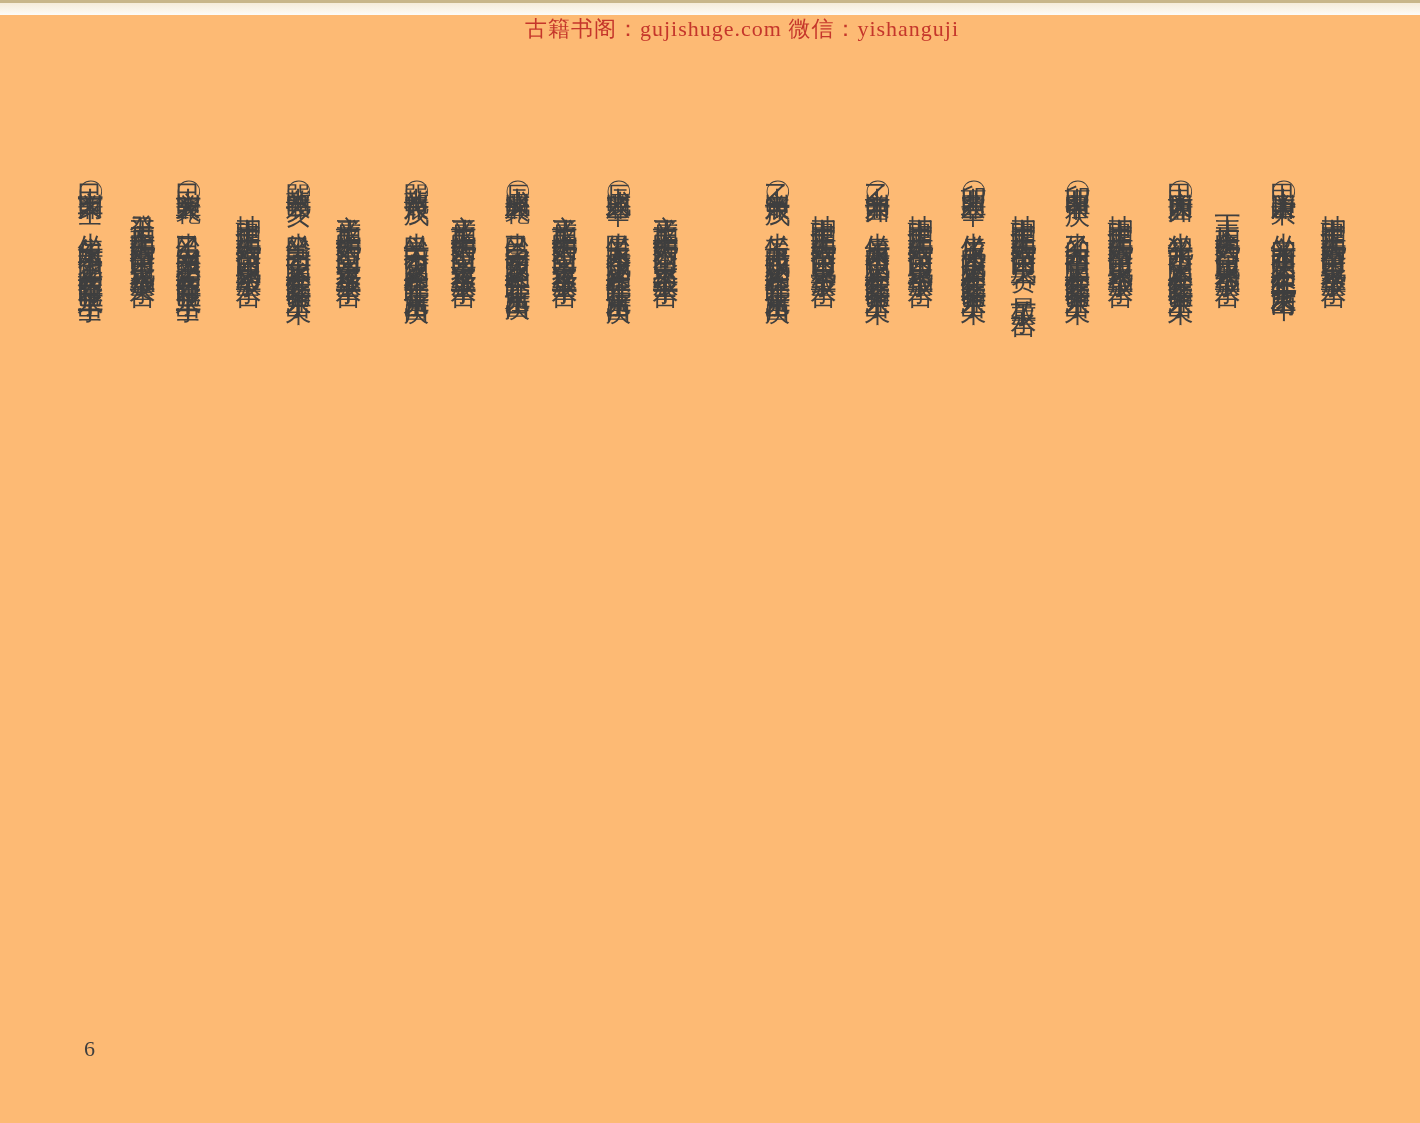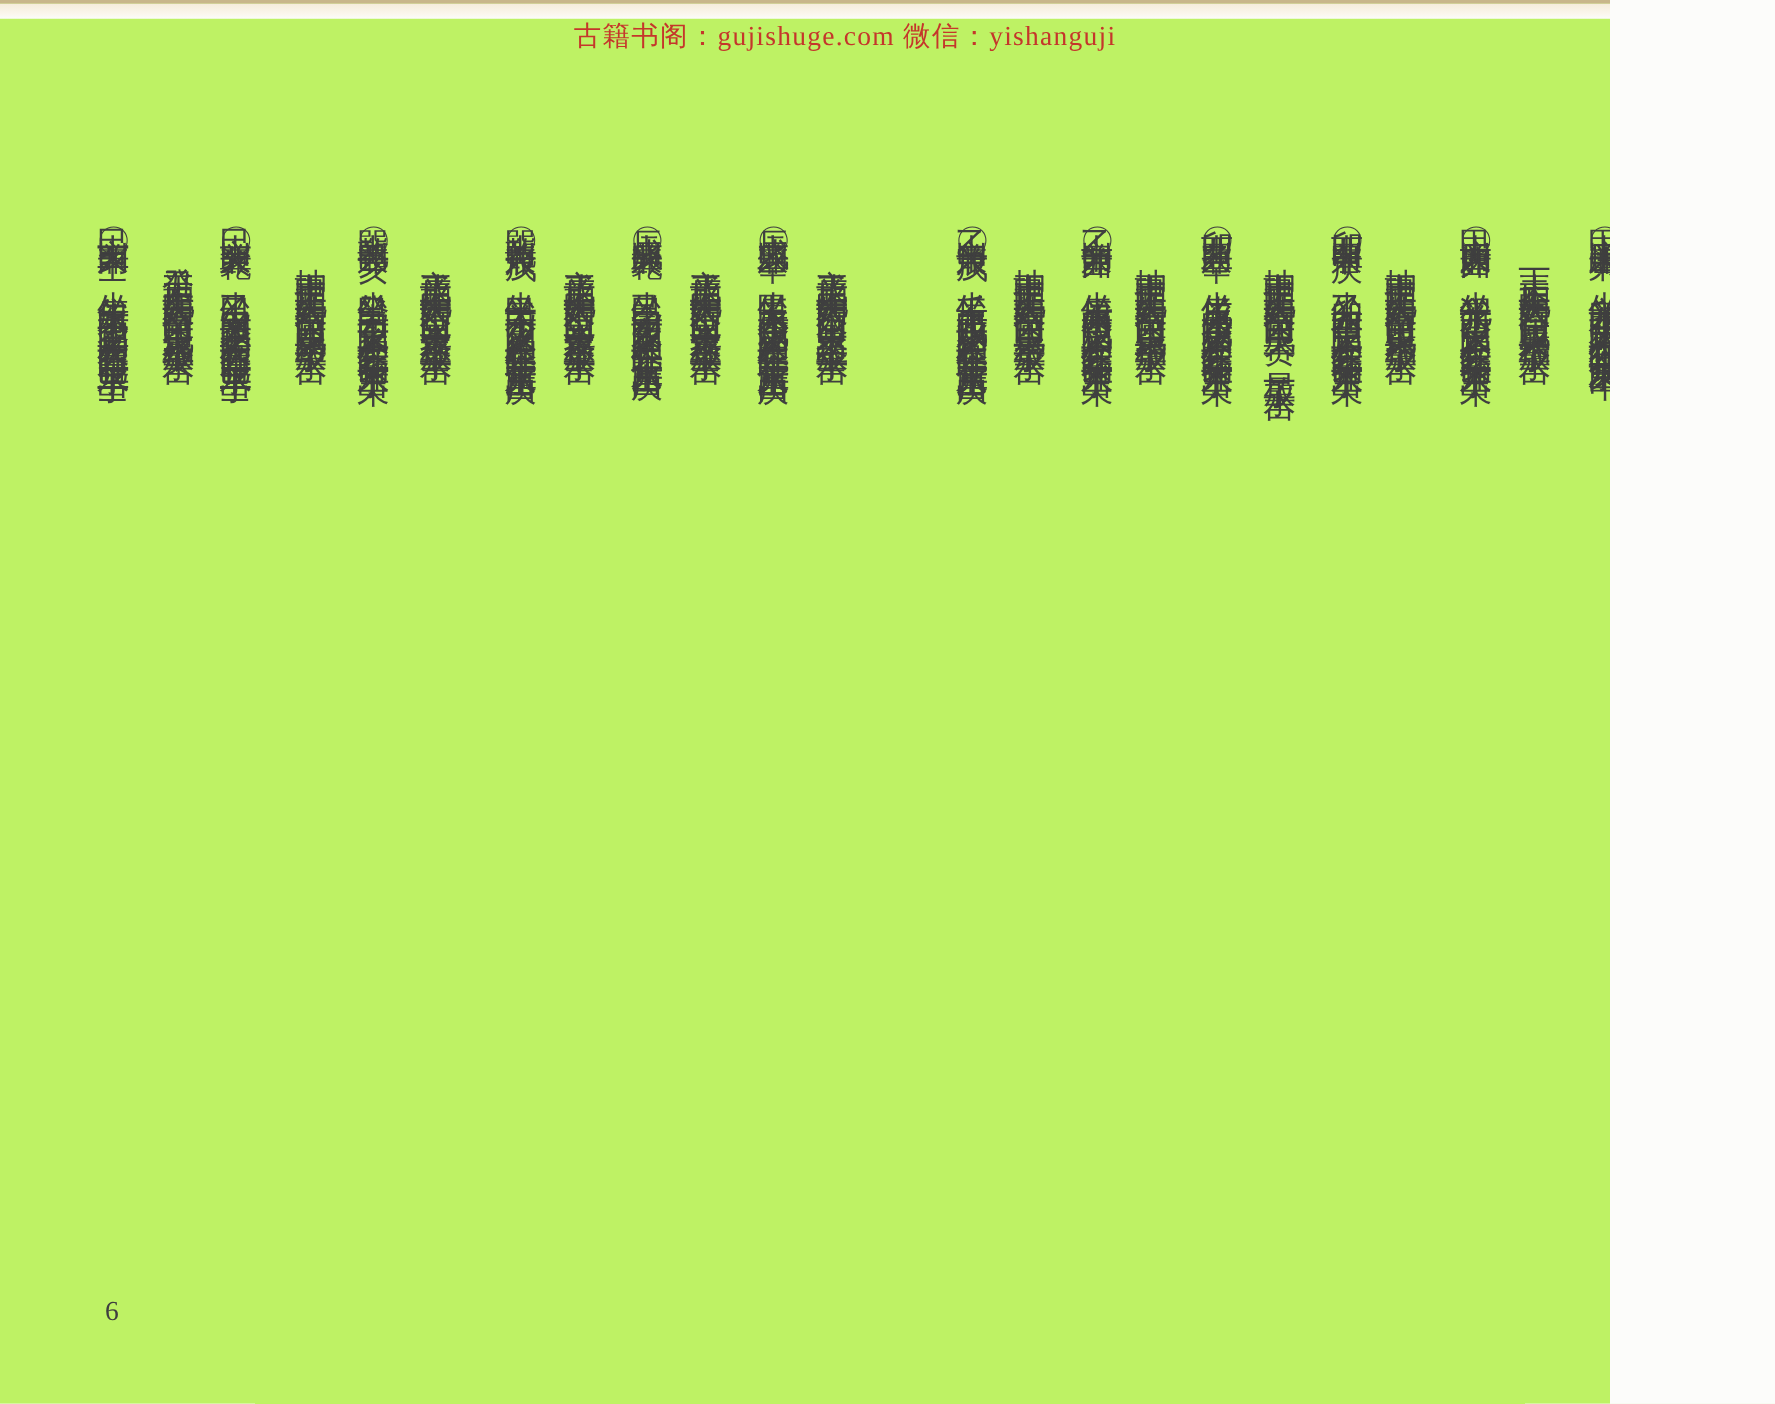--- a/index.html
+++ b/index.html
@@ -2,23 +2,23 @@
 <html><head>
 <meta charset="utf-8">
 <style>
   html, body {
     margin: 0;
     padding: 0;
     background: #fcfcfa;
   }
   #page {
     position: relative;
-    width: 1288px;
+    width: 1420px;
     height: 1123px;
-    background: #bef264;
+    background: #fdba74;
     overflow: hidden;
     font-family: "Liberation Serif", "DejaVu Serif", serif;
   }
   
   .edge-top-line {
     position: absolute;
     top: 0; left: 0; right: 0;
     height: 3px;
     background: #c8b68a;
   }

